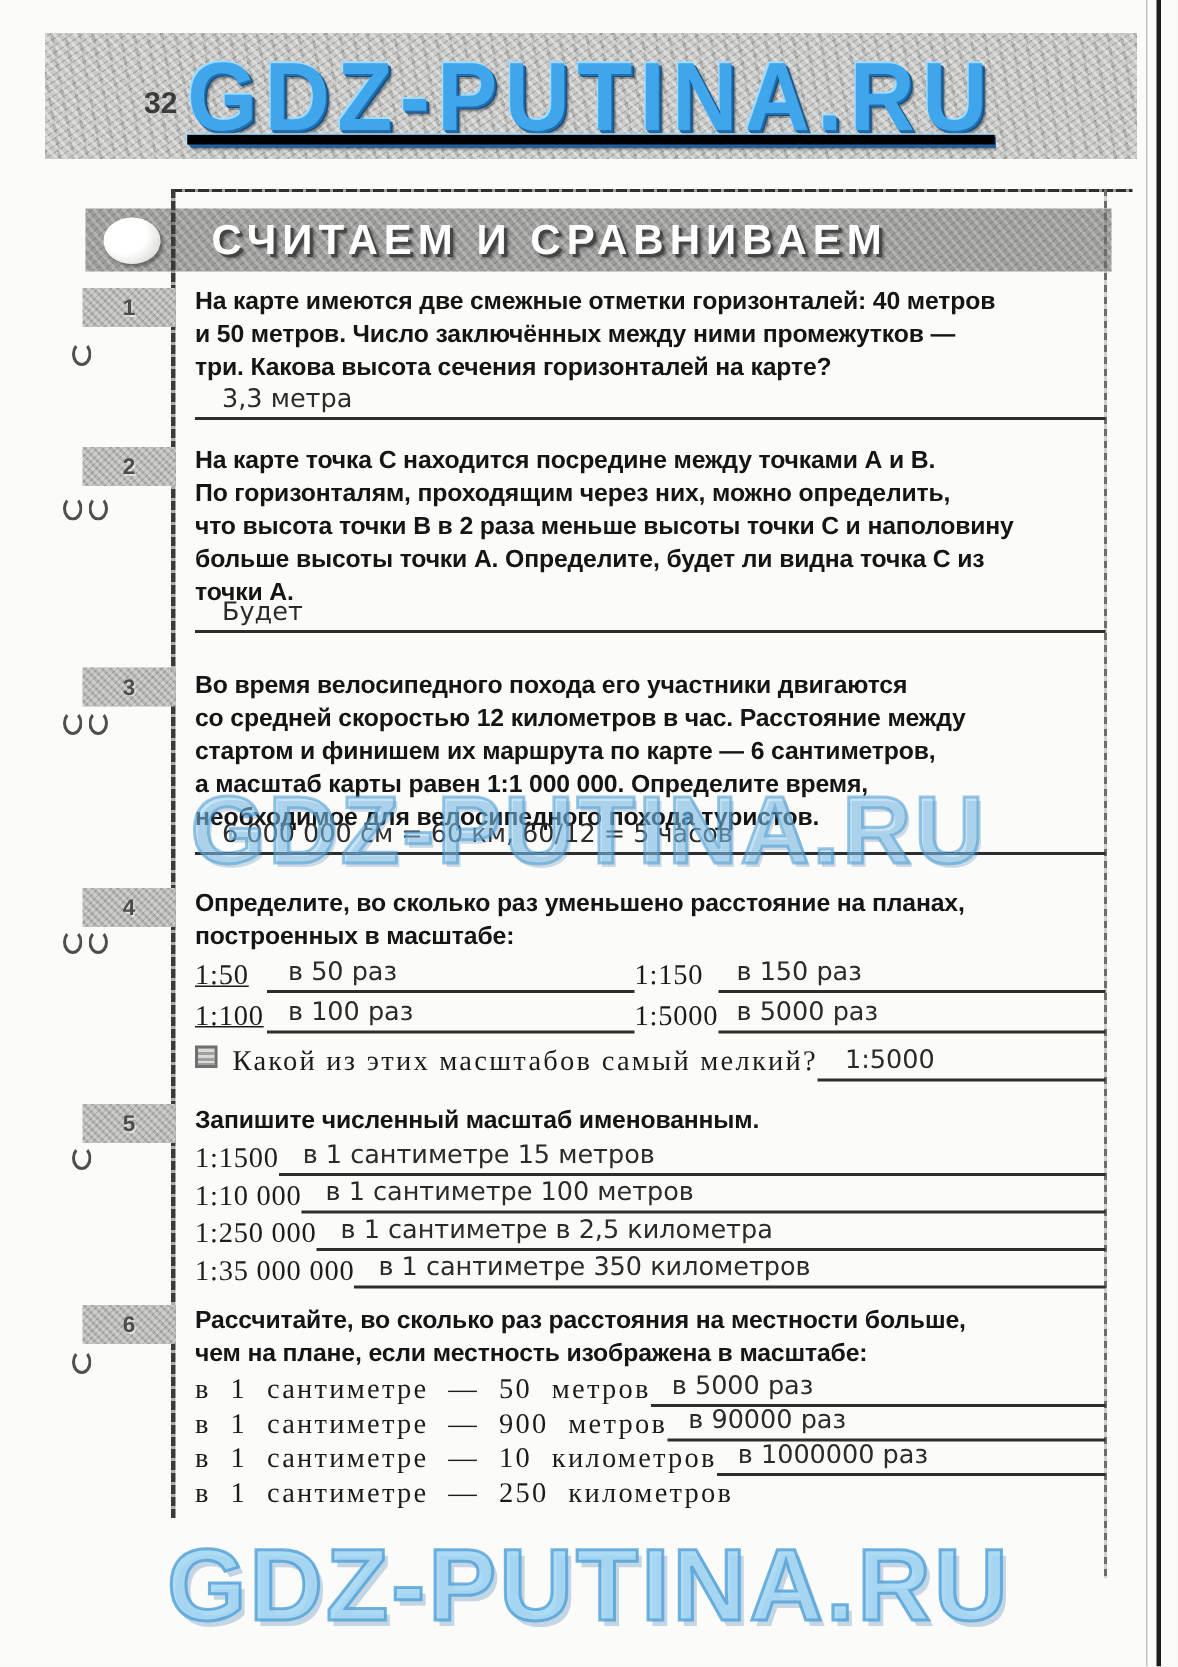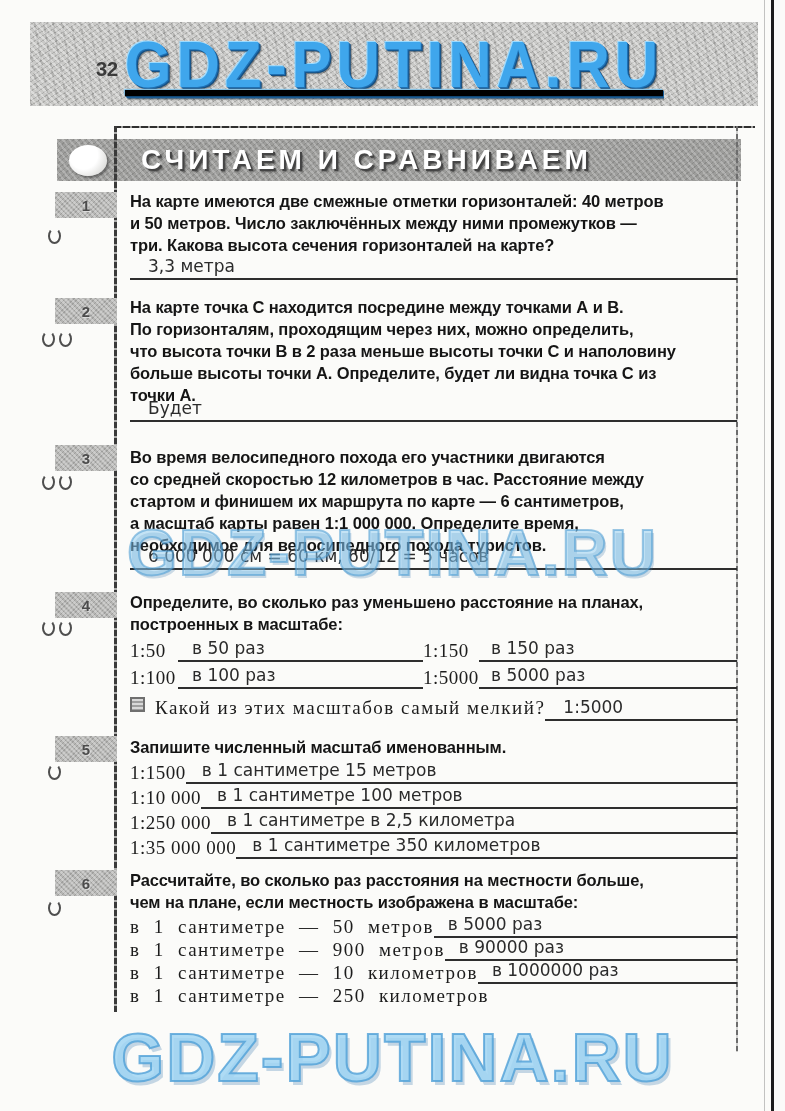--- a/index.html
+++ b/index.html
@@ -82,21 +82,21 @@
     white-space:pre-line; letter-spacing:-0.1px; }
 
   .ans-row { display:flex; align-items:flex-end; }
   .ans-line { flex:1; border-bottom:2px solid #2e2e2e; padding:0 0 1px 18px; }
   .hand { font-family:"DejaVu Sans", sans-serif; font-size:17px; line-height:21px; color:#2b2b2b; white-space:nowrap; }
 
   .serif { font-family:"Liberation Serif", serif; font-size:19px; color:#1c1c1c; letter-spacing:.5px; white-space:nowrap; }
 
   
   .pair-row { display:flex; align-items:flex-end; height:24px; margin-top:3px; }
-  .pair-row .scale-l { min-width:48px; }
+  .pair-row .scale-l { min-width:48px;text-decoration:underline; }
   .pair-row .line-l { width:245px; border-bottom:2px solid #2e2e2e; padding:0 0 1px 14px; }
   .pair-row .scale-r { min-width:56px; }
   .pair-row .line-r { flex:1; border-bottom:2px solid #2e2e2e; padding:0 0 1px 12px; }
 
   .subq-row { display:flex; align-items:flex-start; margin-top:8px; height:24px; }
   .subq-icon { width:15px; height:15px; margin:0 10px 3px 0; flex:0 0 auto;
     border:2px solid #6f6f6f; background:repeating-linear-gradient(180deg,#d9d9d9 0 2px,#9f9f9f 2px 4px); }
   .subq-text { letter-spacing:1.5px; }
 
   .scale-row { display:flex; align-items:flex-end; height:24px; margin-top:1px; }

